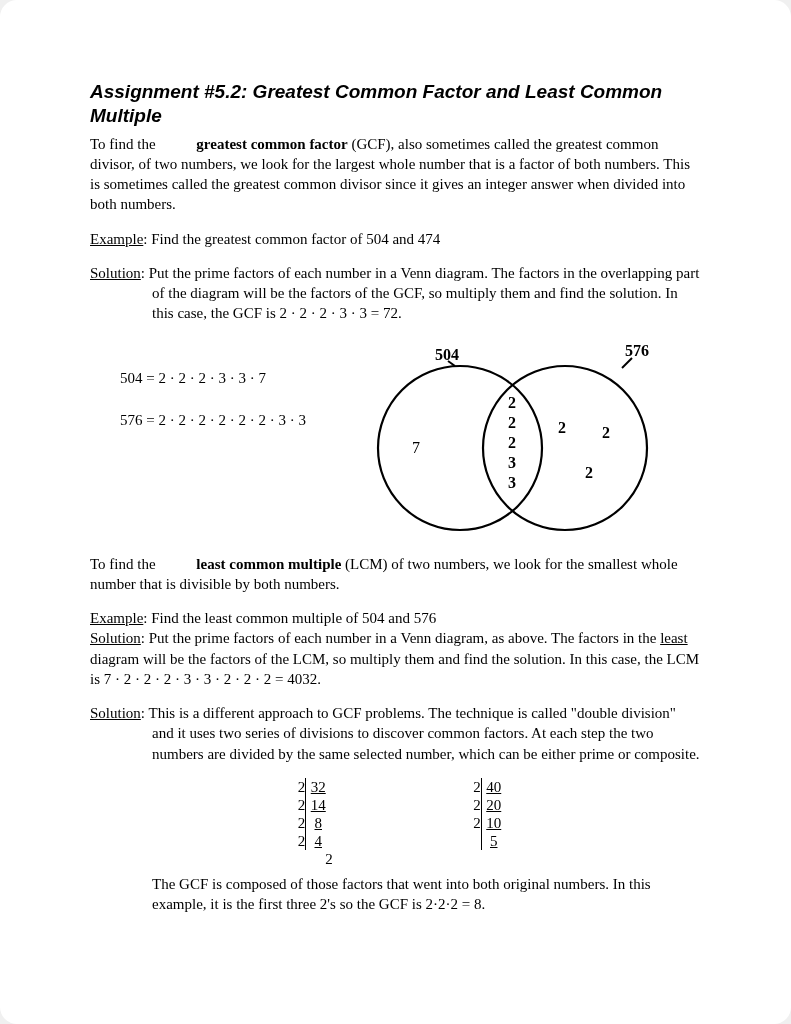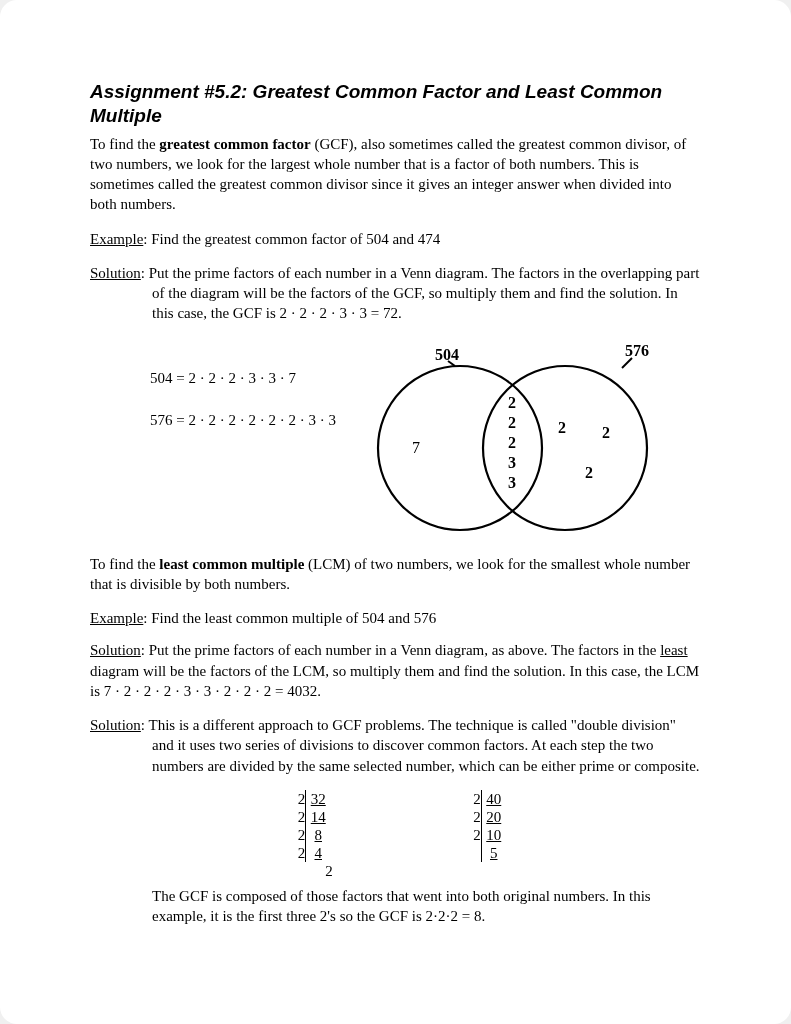--- a/index.html
+++ b/index.html
@@ -24,35 +24,35 @@
   h1 {
     font-family: Arial, Helvetica, sans-serif;
     font-size: 19px;
     font-style: italic;
     font-weight: bold;
     margin: 0 0 6px 0;
     line-height: 1.25;
   }
   p { margin: 0 0 14px 0; }
   .u { text-decoration: underline; text-align: right; }
-  .b { font-weight: bold; }
+  .b { font-weight: bold; margin-left: 37px; }
   .indent { padding-left: 62px; }
   .hang { text-indent: -62px; padding-left: 62px; }
   .vennrow {
     display: flex;
     align-items: flex-start;
     margin: 10px 0 16px 0;
   }
   .factor-eqs {
     width: 220px;
     padding-top: 30px;
     padding-left: 30px;
     font-size: 15px;
   }
-  .factor-eqs div { margin-bottom: 22px; margin-left: 30px; }
+  .factor-eqs div { margin-bottom: 22px; }
   .venn-wrap { flex: 1; }
   svg { display: block; }
   .division-area {
     display: flex;
     justify-content: center;
     gap: 130px;
     margin: 6px 0 6px 0;
     font-size: 15px;
   }
   .divcol { text-align: right; line-height: 1.2; }
@@ -103,21 +103,21 @@
         <text x="262" y="100" font-family="Times New Roman" font-weight="bold" font-size="16">2</text>
         <text x="245" y="140" font-family="Times New Roman" font-weight="bold" font-size="16">2</text>
       </svg>
     </div>
   </div>
 
   <p>
     <span>To find the </span><span class="b">least common multiple</span><span> (LCM) of two numbers, we look for the smallest whole number that is divisible by both numbers.</span>
   </p>
 
-  <p style="margin-bottom:12px">
+  <p style="margin-bottom:0">
     <span class="u">Example</span><span>:  Find the least common multiple of 504 and 576</span>
   </p>
   <p>
     <span class="u">Solution</span><span>:  Put the prime factors of each number in a Venn diagram, as above.  The factors in the </span><span class="u">least</span><span> diagram will be the factors of the LCM, so multiply them and find the solution. In this case, the LCM is 7 · 2 · 2 · 2 · 3 · 3 · 2 · 2 · 2 = 4032.</span>
   </p>
 
   <p class="hang">
     <span class="u">Solution</span><span>:  This is a different approach to GCF problems.  The technique is called "double division" and it uses two series of divisions to discover common factors.  At each step the two numbers are divided by the same selected number, which can be either prime or composite.</span>
   </p>
 

